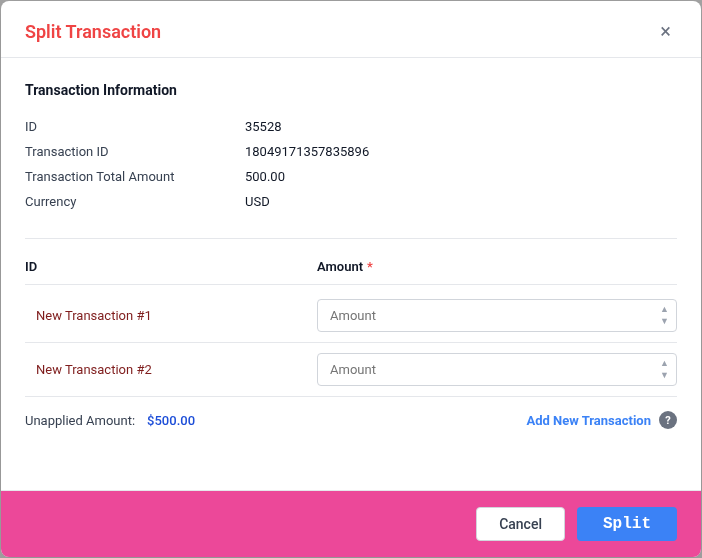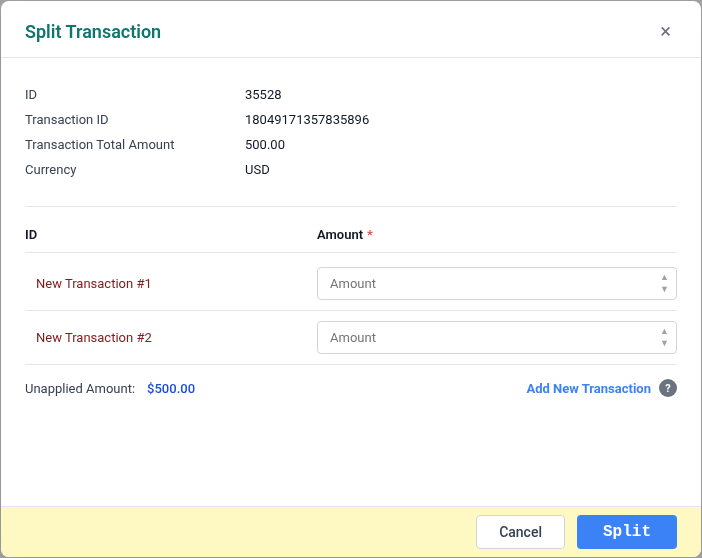--- a/index.html
+++ b/index.html
@@ -41,21 +41,21 @@
       display: flex;
       align-items: center;
       justify-content: space-between;
       padding: 18px 24px 14px 24px;
       border-bottom: 1px solid #e5e7eb;
     }
 
     .modal-title {
       font-size: 18px;
       font-weight: 600;
-      color: #0f766e;
+      color: #ef4444;
     }
 
     .close-btn {
       background: none;
       border: none;
       cursor: pointer;
       color: #6b7280;
       font-size: 20px;
       padding: 2px 6px;
       border-radius: 4px;
@@ -240,26 +240,26 @@
       font-size: 11px;
       font-weight: 700;
       display: flex;
       align-items: center;
       justify-content: center;
       cursor: pointer;
       flex-shrink: 0;
     }
 
     .modal-footer {
-      padding: 8px 24px;
+      padding: 16px 24px;
       border-top: 1px solid #e5e7eb;
       display: flex;
       justify-content: flex-end;
       gap: 12px;
-      background: #fef9c3;
+      background: #ec4899;
       align-items: center;
     }
 
     .cancel-btn {
       background: #ffffff;
       border: 1px solid #d1d5db;
       border-radius: 4px;
       padding: 8px 22px;
       font-size: 14px;
       color: #374151;
@@ -285,20 +285,21 @@
 <div class="modal-overlay">
   <div class="modal">
 
     <div class="modal-header">
       <span class="modal-title">Split Transaction</span>
       <button class="close-btn">×</button>
     </div>
 
     <div class="modal-body">
 
+      <div class="section-title">Transaction Information</div>
 
       <div class="info-table">
         <div class="info-row">
           <span class="info-label">ID</span>
           <span class="info-value">35528</span>
         </div>
         <div class="info-row">
           <span class="info-label">Transaction ID</span>
           <span class="info-value">18049171357835896</span>
         </div>

